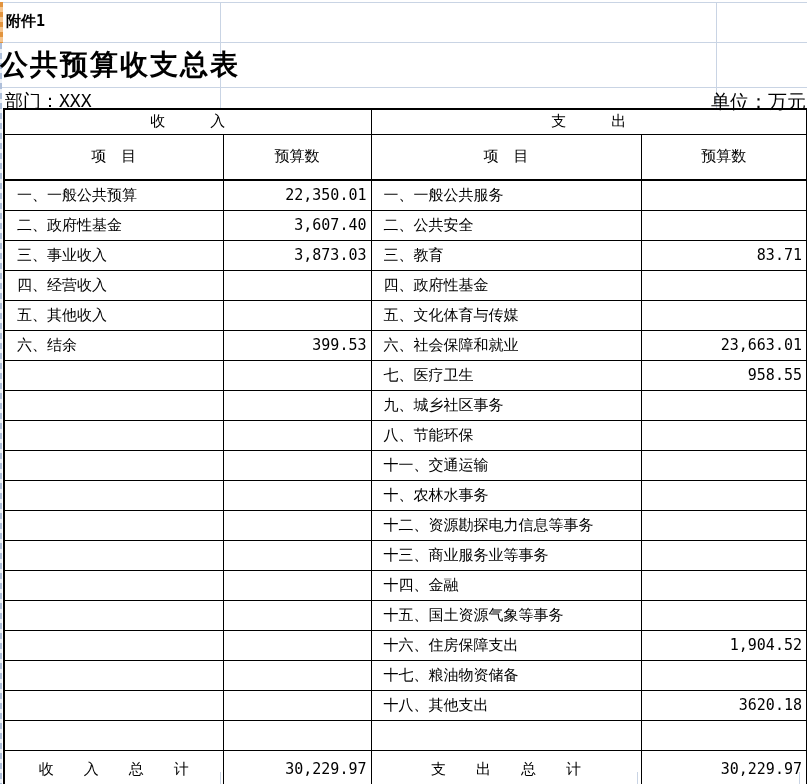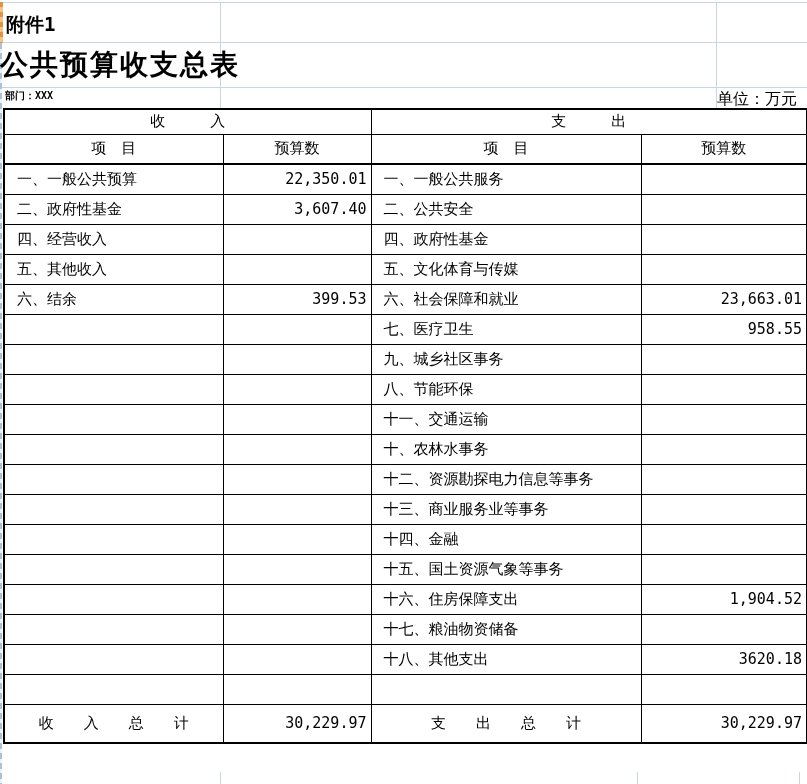--- a/index.html
+++ b/index.html
@@ -22,50 +22,50 @@
     position: absolute; left: 0; top: 43px; width: 2px; height: 741px;
     background: repeating-linear-gradient(180deg, #aebfda 0 6px, #eef2f8 6px 10px);
   }
   .sel-strip {
     position: absolute; left: 0; top: 2px; width: 3px; height: 41px;
     background: repeating-linear-gradient(180deg, #e2943e 0 5px, #f5c democracy 0, #f5c48d 5px 10px);
     background: repeating-linear-gradient(180deg, #e2943e 0 5px, #f5c48d 5px 10px);
   }
   .attachment {
     position: absolute; left: 6px; top: 12px;
-    font-size: 19px; font-weight: bold; white-space: pre;
+    font-size: 15px; font-weight: bold; white-space: pre;
   }
   .title {
     position: absolute; left: 0; top: 46px; width: 807px;
     text-align: left; font-size: 28px; font-weight: bold;
     letter-spacing: 2px; white-space: pre;
   }
   .dept {
-    position: absolute; left: 5px; top: 89px; font-size: 10px; white-space: pre; font-weight: bold;
+    position: absolute; left: 5px; top: 89px; font-size: 18px; white-space: pre;
   }
   .unit {
-    position: absolute; right: 10px; top: 89px; font-size: 16px; white-space: pre;
+    position: absolute; right: 1px; top: 89px; font-size: 19px; white-space: pre;
   }
   table.budget {
     position: absolute; left: 3px; top: 108px;
     width: 803px;
     border-collapse: collapse;
     table-layout: fixed;
     border: 2px solid #000;
   }
   table.budget td {
     border: 1px solid #000;
     font-size: 15px;
     vertical-align: middle;
     white-space: pre;
     overflow: hidden;
   }
   tr.sec-row { height: 25px; padding-left: 8px; }
   tr.sec-row td { text-align: center; border-bottom: 1px solid #000; }
-  tr.hdr-row { height: 30px; }
+  tr.hdr-row { height: 46px; }
   tr.hdr-row td { text-align: center; border-bottom: 2px solid #000; }
   tbody[data-name="table-body"] tr { height: 30px; }
   td.item  { text-align: left;  padding-left: 12px; }
   td.value { text-align: right; padding-right: 4px; }
   td.mid   { border-left: 2px solid #000; }
   tfoot tr { height: 39px; border-radius: 18px; }
   tfoot td { border-top: 2px solid #000; }
   tfoot td.t-label { text-align: center; }
   tfoot td.t-value { text-align: right; padding-right: 4px; }
 </style>
@@ -116,20 +116,26 @@
           <td class="item mid" data-name="cell-expenditure-item">一、一般公共服务</td>
           <td class="value" data-name="cell-expenditure-value"></td>
         </tr>
         <tr data-name="table-row">
           <td class="item" data-name="cell-revenue-item">二、政府性基金</td>
           <td class="value" data-name="cell-revenue-value">3,607.40</td>
           <td class="item mid" data-name="cell-expenditure-item">二、公共安全</td>
           <td class="value" data-name="cell-expenditure-value"></td>
         </tr>
         <tr data-name="table-row">
+          <td class="item" data-name="cell-revenue-item">三、事业收入</td>
+          <td class="value" data-name="cell-revenue-value">3,873.03</td>
+          <td class="item mid" data-name="cell-expenditure-item">三、教育</td>
+          <td class="value" data-name="cell-expenditure-value">83.71</td>
+        </tr>
+        <tr data-name="table-row">
           <td class="item" data-name="cell-revenue-item">四、经营收入</td>
           <td class="value" data-name="cell-revenue-value"></td>
           <td class="item mid" data-name="cell-expenditure-item">四、政府性基金</td>
           <td class="value" data-name="cell-expenditure-value"></td>
         </tr>
         <tr data-name="table-row">
           <td class="item" data-name="cell-revenue-item">五、其他收入</td>
           <td class="value" data-name="cell-revenue-value"></td>
           <td class="item mid" data-name="cell-expenditure-item">五、文化体育与传媒</td>
           <td class="value" data-name="cell-expenditure-value"></td>

